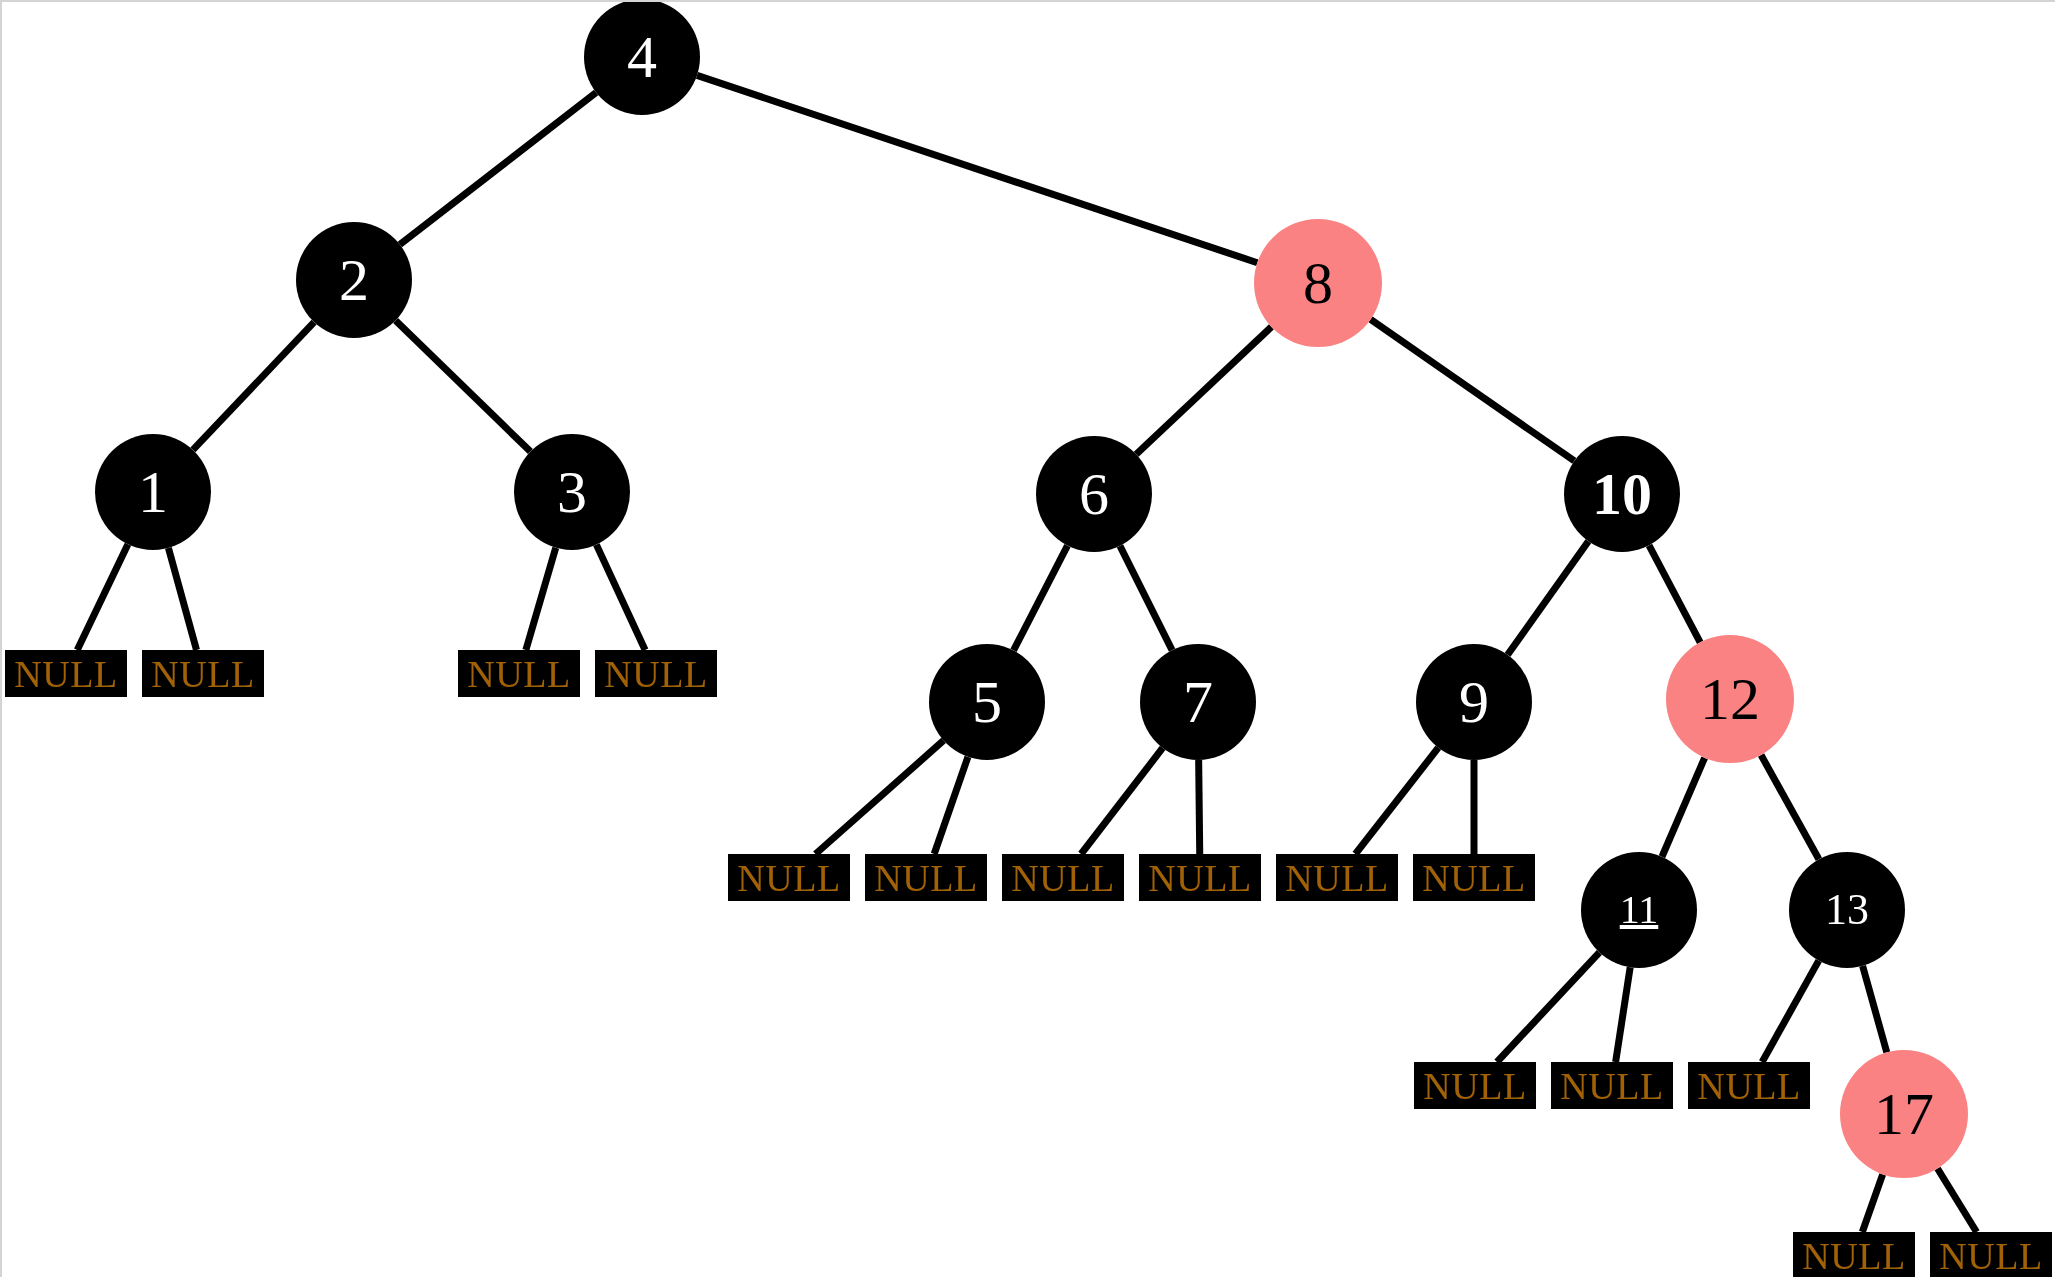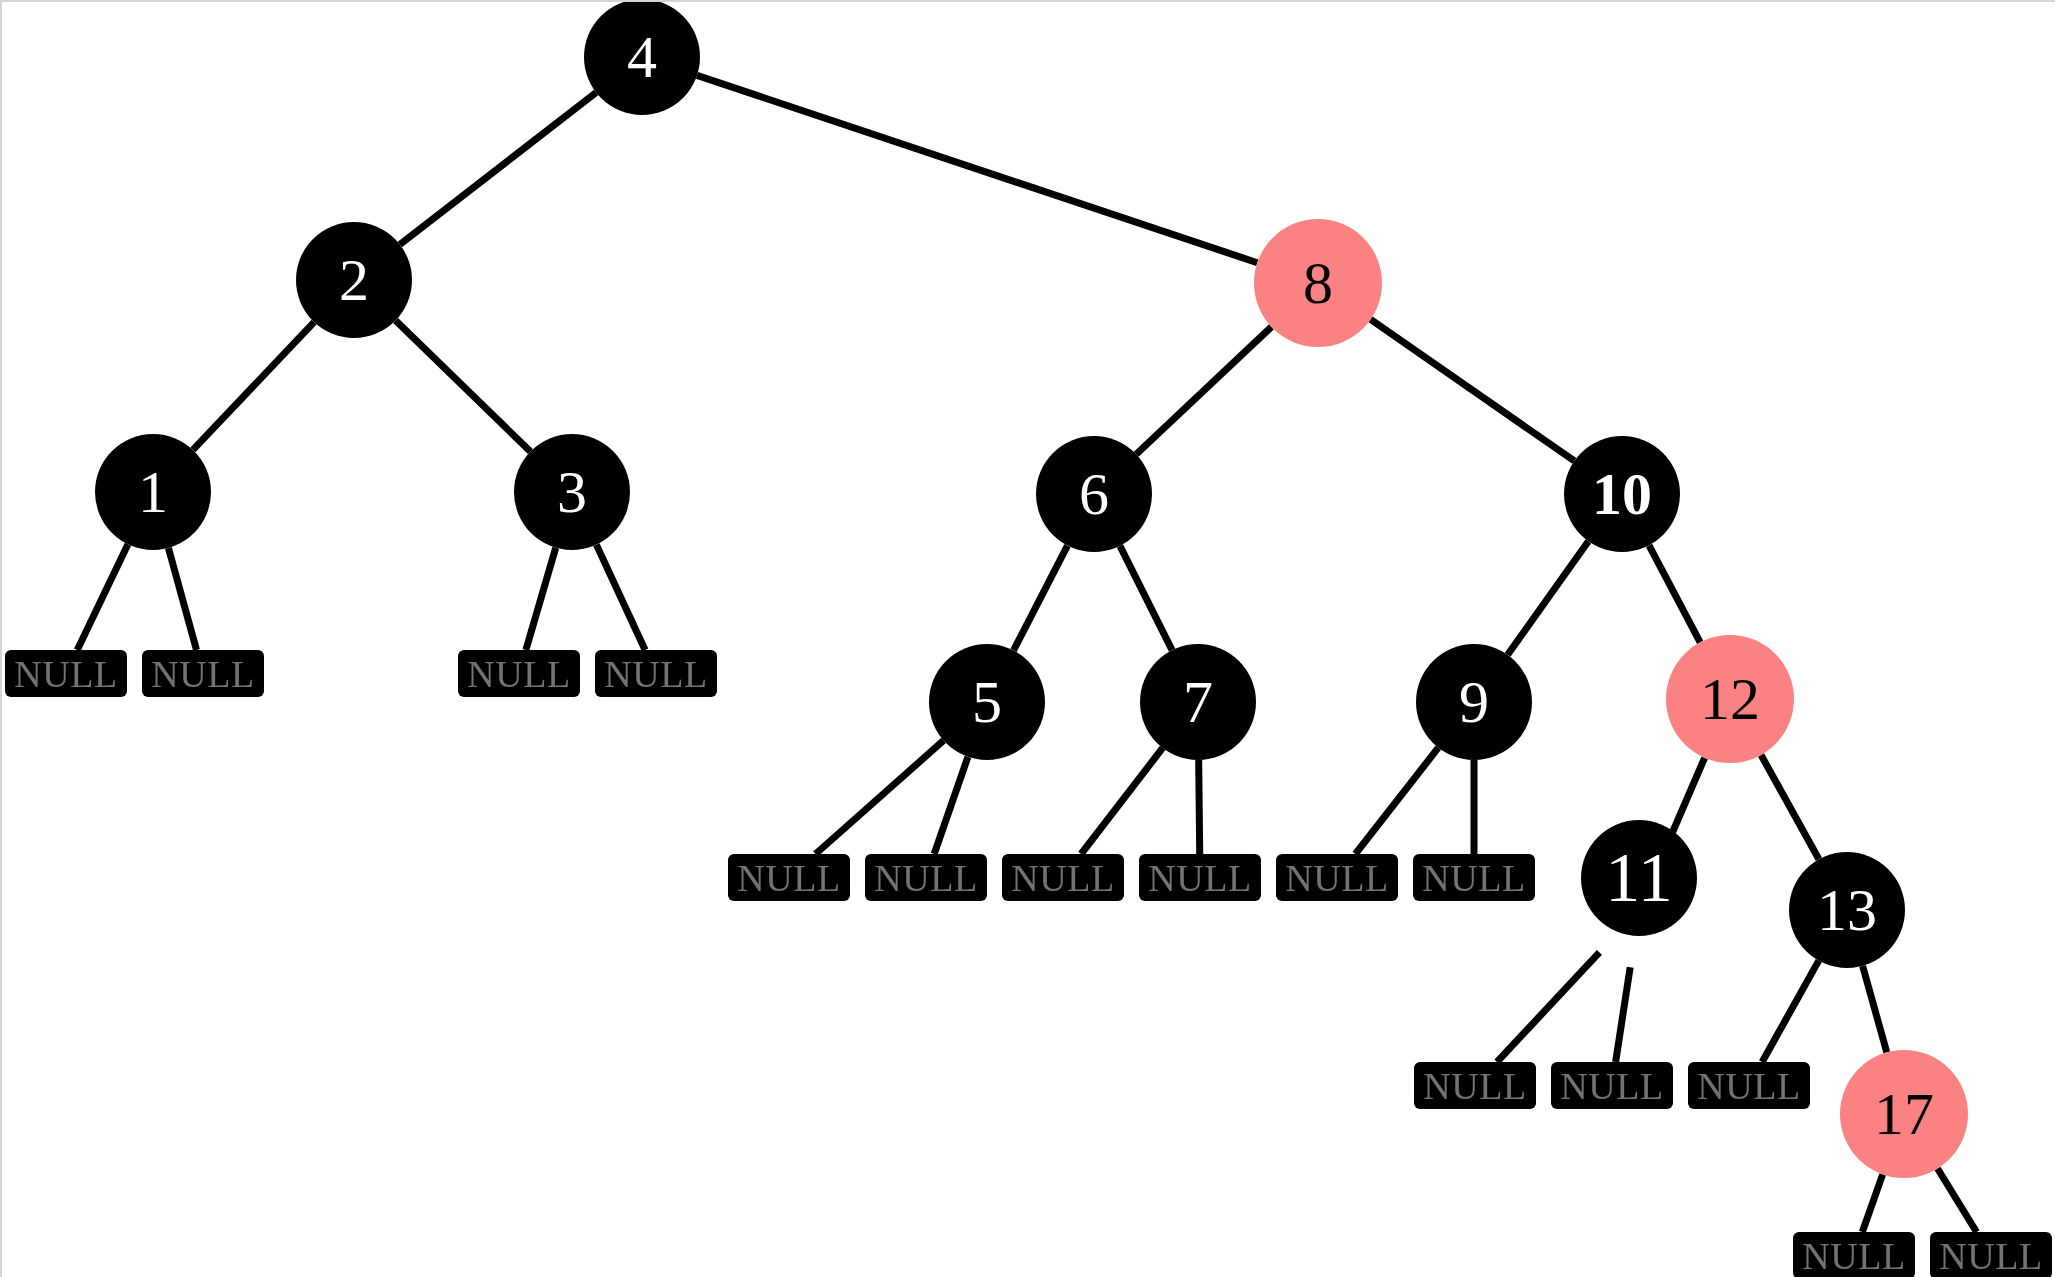--- a/index.html
+++ b/index.html
@@ -40,29 +40,28 @@
     background: #000000;
     color: #ffffff;
   }
   .node.red {
     background: #fa8282;
     color: #000000;
   }
   .nullbox {
     position: absolute;
     background: #000000;
-    color: #737373;
+    color: #a16207;
     display: flex;
     align-items: center;
     justify-content: center;
     font-family: "Liberation Serif", "DejaVu Serif", serif;
     letter-spacing: 0.5px;
     box-sizing: border-box;
     user-select: none;
-    border-radius: 6px;
   }
 </style>
 </head>
 <body>
 
 <div id="canvas">
   <svg id="edges" viewBox="0 0 2055 1277" preserveAspectRatio="none">
       <line x1="594.1405114885694" y1="90.50925672933693" x2="397.85948851143064" y2="242.49074327066307" stroke="#000000" stroke-width="7" stroke-linecap="butt"></line>
       <line x1="695.0073352667495" y1="73.3900262874044" x2="1255.3022507401386" y2="260.7075572001055" stroke="#000000" stroke-width="7" stroke-linecap="butt"></line>
       <line x1="312.0942929897366" y1="320.0896014237604" x2="190.9057070102634" y2="447.9103985762396" stroke="#000000" stroke-width="7" stroke-linecap="butt"></line>
@@ -119,24 +118,24 @@
       </div>
       <div class="node black" style="left: 1138px; top: 642px; width: 116px; height: 116px; font-size: 60px;">
         <span>7</span>
       </div>
       <div class="node black" style="left: 1414px; top: 642px; width: 116px; height: 116px; font-size: 60px;">
         <span>9</span>
       </div>
       <div class="node red" style="left: 1664px; top: 633px; width: 128px; height: 128px; font-size: 60px;">
         <span>12</span>
       </div>
-      <div class="node black" style="left: 1579px; top: 818px; width: 116px; height: 116px; font-size: 70px;">
+      <div class="node black" style="left: 1579px; top: 850px; width: 116px; height: 116px; font-size: 40px; text-decoration: underline;">
         <span>11</span>
       </div>
-      <div class="node black" style="left: 1787px; top: 850px; width: 116px; height: 116px; font-size: 60px;">
+      <div class="node black" style="left: 1787px; top: 850px; width: 116px; height: 116px; font-size: 44px;">
         <span>13</span>
       </div>
       <div class="node red" style="left: 1838px; top: 1048px; width: 128px; height: 128px; font-size: 60px;">
         <span>17</span>
       </div>
       <div class="nullbox" style="left: 3px; top: 648px; width: 122px; height: 47px; font-size: 38px;">
         <span>NULL</span>
       </div>
       <div class="nullbox" style="left: 140px; top: 648px; width: 122px; height: 47px; font-size: 38px;">
         <span>NULL</span>

